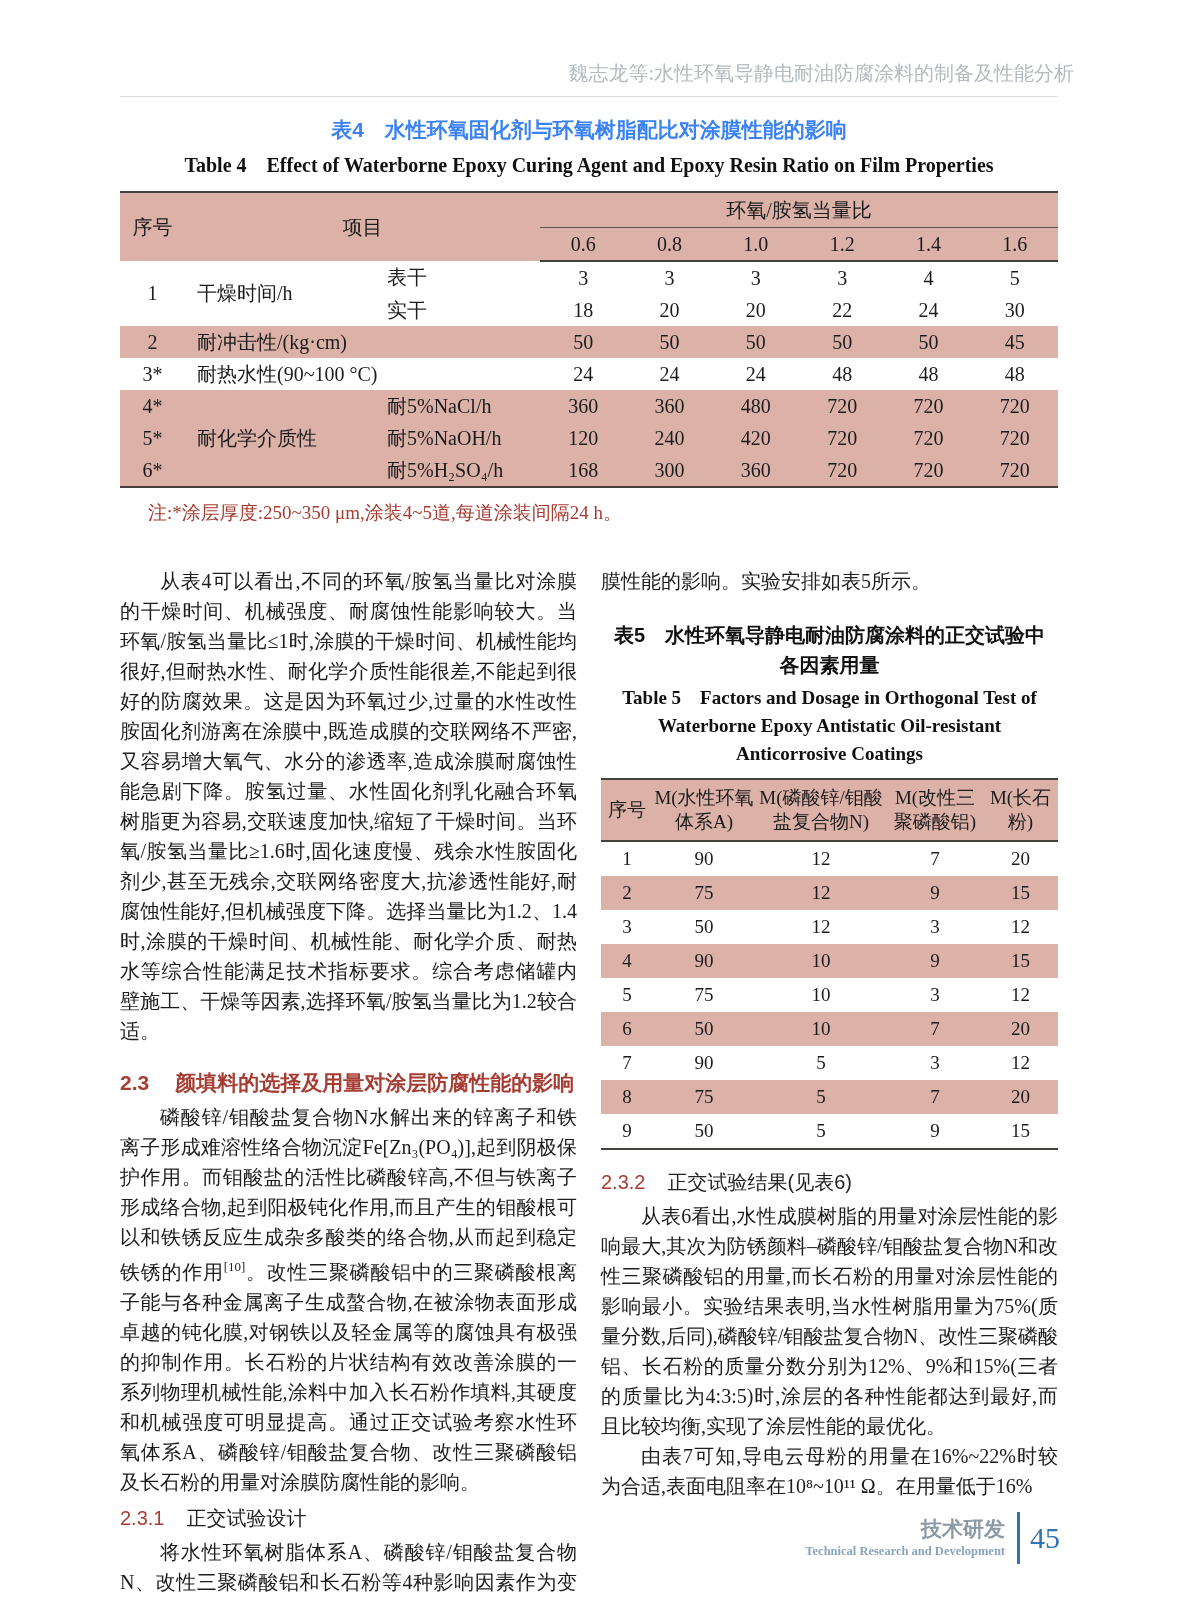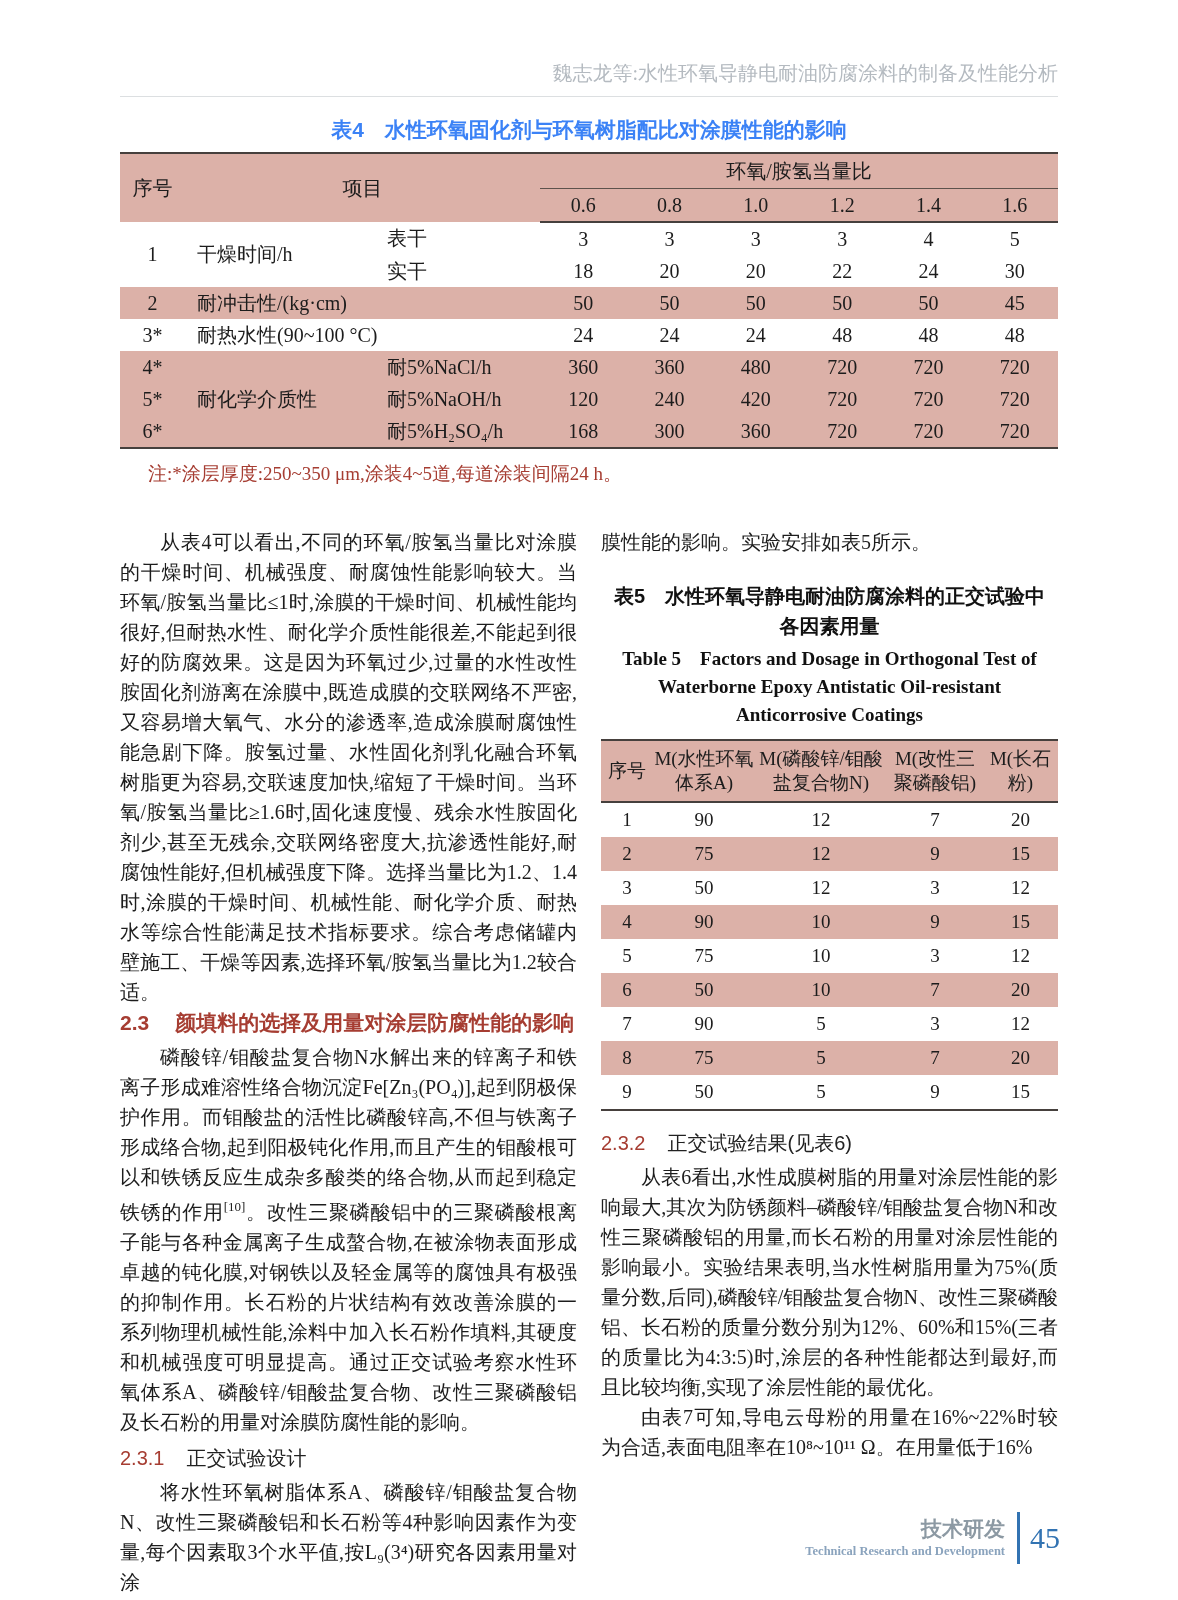--- a/index.html
+++ b/index.html
@@ -1,18 +1,18 @@
 <!DOCTYPE html>
 <html><head>
 <meta charset="utf-8">
 <style>
   html,body{margin:0;padding:0;background:#ffffff;}
   .page{position:relative;width:1178px;height:1600px;background:#ffffff;overflow:hidden;
         font-family:"Liberation Serif","DejaVu Serif",serif;color:#1c1c1c;}
-  .running-head{position:absolute;top:60px;left:120px;right:120px;text-align:right;
+  .running-head{position:absolute;top:60px;left:120px;right:104px;text-align:right;
         font-family:Liberation Serif, serif;font-size:20px;color:#b4bac0;}
   .head-rule{position:absolute;top:96px;left:120px;right:120px;border-top:1px solid #dcdfe1;}
   .content{position:absolute;top:116px;left:120px;width:938px;}
   .cap-zh{font-family:"Liberation Sans","DejaVu Sans",sans-serif;font-weight:bold;
         font-size:21px;text-align:center;margin:0 0 8px 0;color:#3b82f6;}
   .cap-en{font-weight:bold;font-size:20px;text-align:center;margin:0 0 12px 0;color:#111;}
   table.t4{width:938px;table-layout:fixed;border-collapse:collapse;
         border-top:2px solid #46403d;border-bottom:2px solid #46403d;font-size:20px;}
   table.t4 td{padding:2px 2px;height:28px;}
   .pink{background:#dcb1a8;}
@@ -21,21 +21,21 @@
   tr.hrow td{height:30px;}
   tr.hrow2 td{height:28px;border-bottom:2px solid #46403d;}
   td.group{border-bottom:1px solid #5d524c;padding:6px 0 2px 0;}
   .note{margin:12px 0 0 28px;font-size:19px;color:#a63d32;}
   .cols{display:flex;gap:24px;margin-top:40px;}
   .col{width:457px;}
   .col p{font-size:20px;line-height:30px;text-align:justify;margin:0;}
   p.ind{text-indent:2em;}
   sup.ref{font-size:13px;}
   .sec{font-family:"Liberation Sans","DejaVu Sans",sans-serif;font-size:21px;font-weight:bold;
-        color:#a63d32;margin:0 0 3px 0;line-height:32px;}
+        color:#a63d32;margin:21px 0 3px 0;line-height:32px;}
   .sec .num{margin-right:26px;}
   .subsec{font-family:"Liberation Sans","DejaVu Sans",sans-serif;font-size:20px;font-weight:normal;
         margin:5px 0 3px 0;line-height:32px;}
   .subsec .num{color:#a63d32;margin-right:22px;}
   .subsec .ttl{color:#222;}
   .t5capzh{font-family:"Liberation Sans","DejaVu Sans",sans-serif;font-weight:bold;font-size:20px;
         text-align:center;line-height:30px;margin:24px 8px 4px 8px;color:#111;}
   .t5capen{font-weight:bold;font-size:19px;text-align:center;line-height:28px;margin:0 0 10px 0;color:#111;}
   table.t5{width:457px;table-layout:fixed;border-collapse:collapse;
         border-top:2px solid #46403d;border-bottom:2px solid #46403d;font-size:19px;}
@@ -53,20 +53,21 @@
 <body>
 
 <div class="page">
 
   <div class="running-head">魏志龙等:水性环氧导静电耐油防腐涂料的制备及性能分析</div>
   <div class="head-rule"></div>
 
   <div class="content">
 
     <div class="cap-zh">表4　水性环氧固化剂与环氧树脂配比对涂膜性能的影响</div>
+    <div class="cap-en">Table 4　Effect of Waterborne Epoxy Curing Agent and Epoxy Resin Ratio on Film Properties</div>
 
     <table class="t4">
       <colgroup>
           <col style="width:65px">
           <col style="width:190px">
           <col style="width:165px">
           <col>
           <col>
           <col>
           <col>
@@ -255,21 +256,21 @@
               <td>9</td>
               <td>50</td>
               <td>5</td>
               <td>9</td>
               <td>15</td>
             </tr>
           </tbody>
         </table>
 
         <h4 class="subsec after-table"><span class="num">2.3.2</span><span class="ttl">正交试验结果(见表6)</span></h4>
-        <p class="ind">从表6看出,水性成膜树脂的用量对涂层性能的影响最大,其次为防锈颜料–磷酸锌/钼酸盐复合物N和改性三聚磷酸铝的用量,而长石粉的用量对涂层性能的影响最小。实验结果表明,当水性树脂用量为75%(质量分数,后同),磷酸锌/钼酸盐复合物N、改性三聚磷酸铝、长石粉的质量分数分别为12%、60%和15%(三者的质量比为4:3:5)时,涂层的各种性能都达到最好,而且比较均衡,实现了涂层性能的最优化。</p>
+        <p class="ind">从表6看出,水性成膜树脂的用量对涂层性能的影响最大,其次为防锈颜料–磷酸锌/钼酸盐复合物N和改性三聚磷酸铝的用量,而长石粉的用量对涂层性能的影响最小。实验结果表明,当水性树脂用量为75%(质量分数,后同),磷酸锌/钼酸盐复合物N、改性三聚磷酸铝、长石粉的质量分数分别为12%、9%和15%(三者的质量比为4:3:5)时,涂层的各种性能都达到最好,而且比较均衡,实现了涂层性能的最优化。</p>
         <p class="ind">由表7可知,导电云母粉的用量在16%~22%时较为合适,表面电阻率在10⁸~10¹¹ Ω。在用量低于16%</p>
       </div>
 
     </div>
   </div>
 
   <div class="footer">
     <div class="ftxt">
       <div class="fzh">技术研发</div>
       <div class="fen">Technical Research and Development</div>

